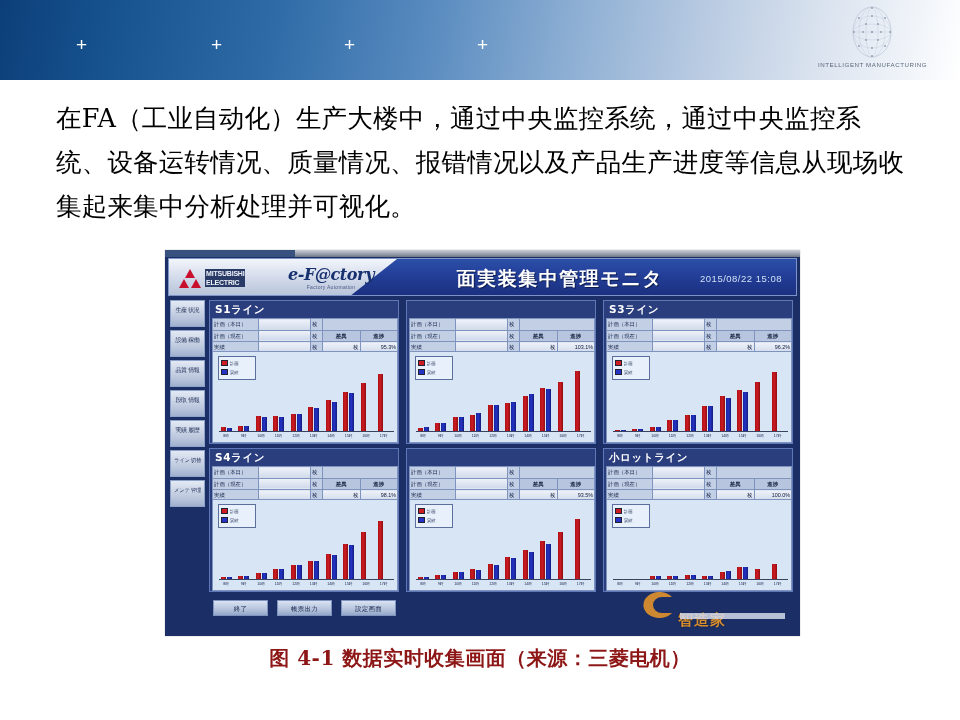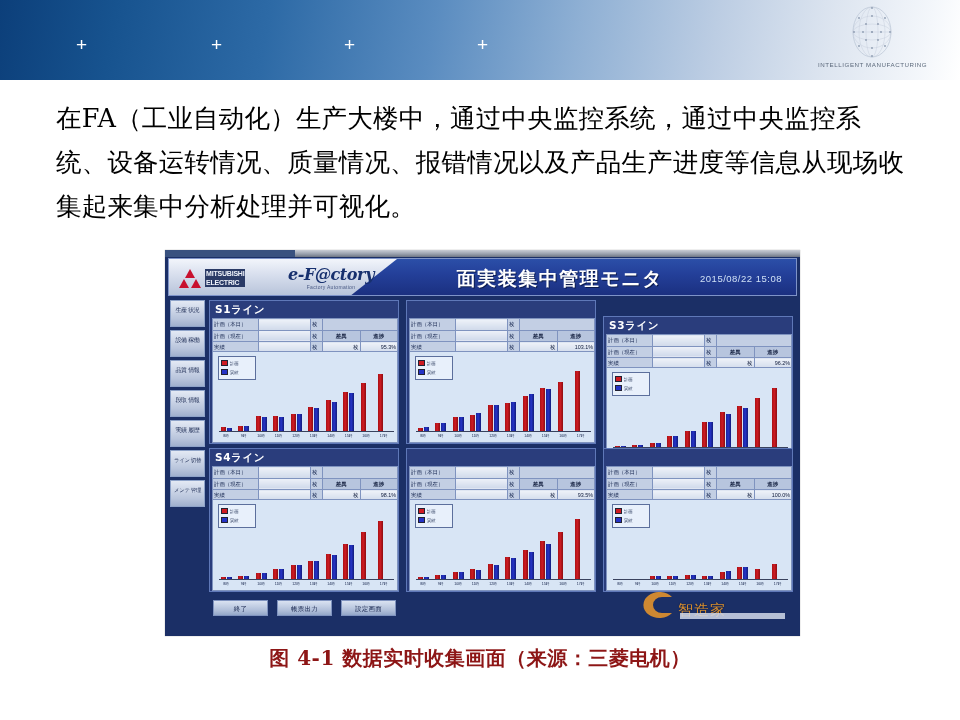--- a/index.html
+++ b/index.html
@@ -184,21 +184,21 @@
     background: linear-gradient(180deg,#d9e2f1,#aebdd8 70%,#94a7c9);
     border: 1px solid #7f93bf; font-size: 6.5px; color: #14224a;
     text-align: center; line-height: 15px; letter-spacing: .3px;
   }
 
   .watermark {
     position: absolute; right: 8px; bottom: 14px; width: 160px; height: 34px;
     opacity: .92; pointer-events: none;
   }
   .wm-text {
-    position: absolute; left: 46px; top: 13px; font-size: 15px; font-weight: normal;
+    position: absolute; left: 46px; top: 23px; font-size: 15px; font-weight: bold;
     color: #e8962a; letter-spacing: 1px;
     font-family: "DejaVu Sans", sans-serif;
     text-shadow: 0 0 2px rgba(0,0,0,.5);
   }
   .wm-bar {
     position: absolute; left: 48px; top: 25px; width: 105px; height: 6px;
     background: rgba(226,232,244,.85);
   }
 
   
@@ -463,21 +463,21 @@
               <span class="xtick" style="left: 30%;">11時</span>
               <span class="xtick" style="left: 40%;">12時</span>
               <span class="xtick" style="left: 50%;">13時</span>
               <span class="xtick" style="left: 60%;">14時</span>
               <span class="xtick" style="left: 70%;">15時</span>
               <span class="xtick" style="left: 80%;">16時</span>
               <span class="xtick" style="left: 90%;">17時</span>
             </div>
           </div>
         </div>
-        <div class="panel" style="left: 394px; top: 0px; margin-top: 16px;">
+        <div class="panel" style="left: 394px; top: 0px;">
           <div class="p-title">S3ライン</div>
           <table class="p-table">
             <tbody>
               <tr>
                 <td class="lbl">計画（本日）</td>
                 <td class="val"></td>
                 <td class="lbl" style="width:12px">枚</td>
                 <td class="blank" colspan="2"></td>
               </tr>
               <tr>
@@ -727,20 +727,21 @@
               <span class="xtick" style="left: 40%;">12時</span>
               <span class="xtick" style="left: 50%;">13時</span>
               <span class="xtick" style="left: 60%;">14時</span>
               <span class="xtick" style="left: 70%;">15時</span>
               <span class="xtick" style="left: 80%;">16時</span>
               <span class="xtick" style="left: 90%;">17時</span>
             </div>
           </div>
         </div>
         <div class="panel" style="left: 394px; top: 148px;">
+          <div class="p-title">小ロットライン</div>
           <table class="p-table">
             <tbody>
               <tr>
                 <td class="lbl">計画（本日）</td>
                 <td class="val"></td>
                 <td class="lbl" style="width:12px">枚</td>
                 <td class="blank" colspan="2"></td>
               </tr>
               <tr>
                 <td class="lbl">計画（現在）</td>

